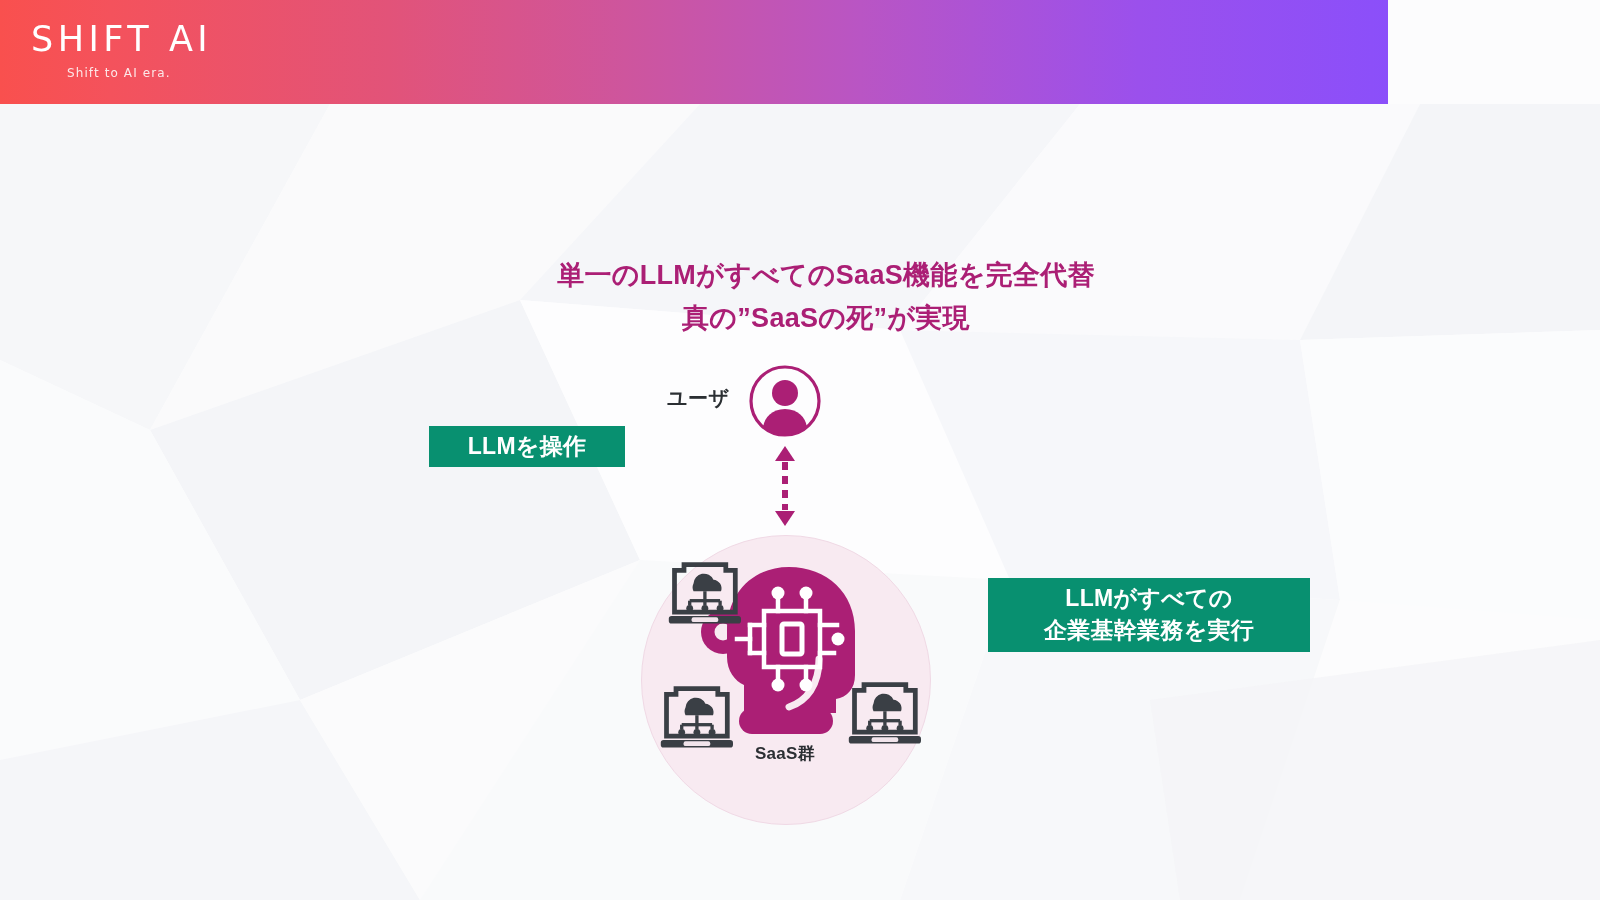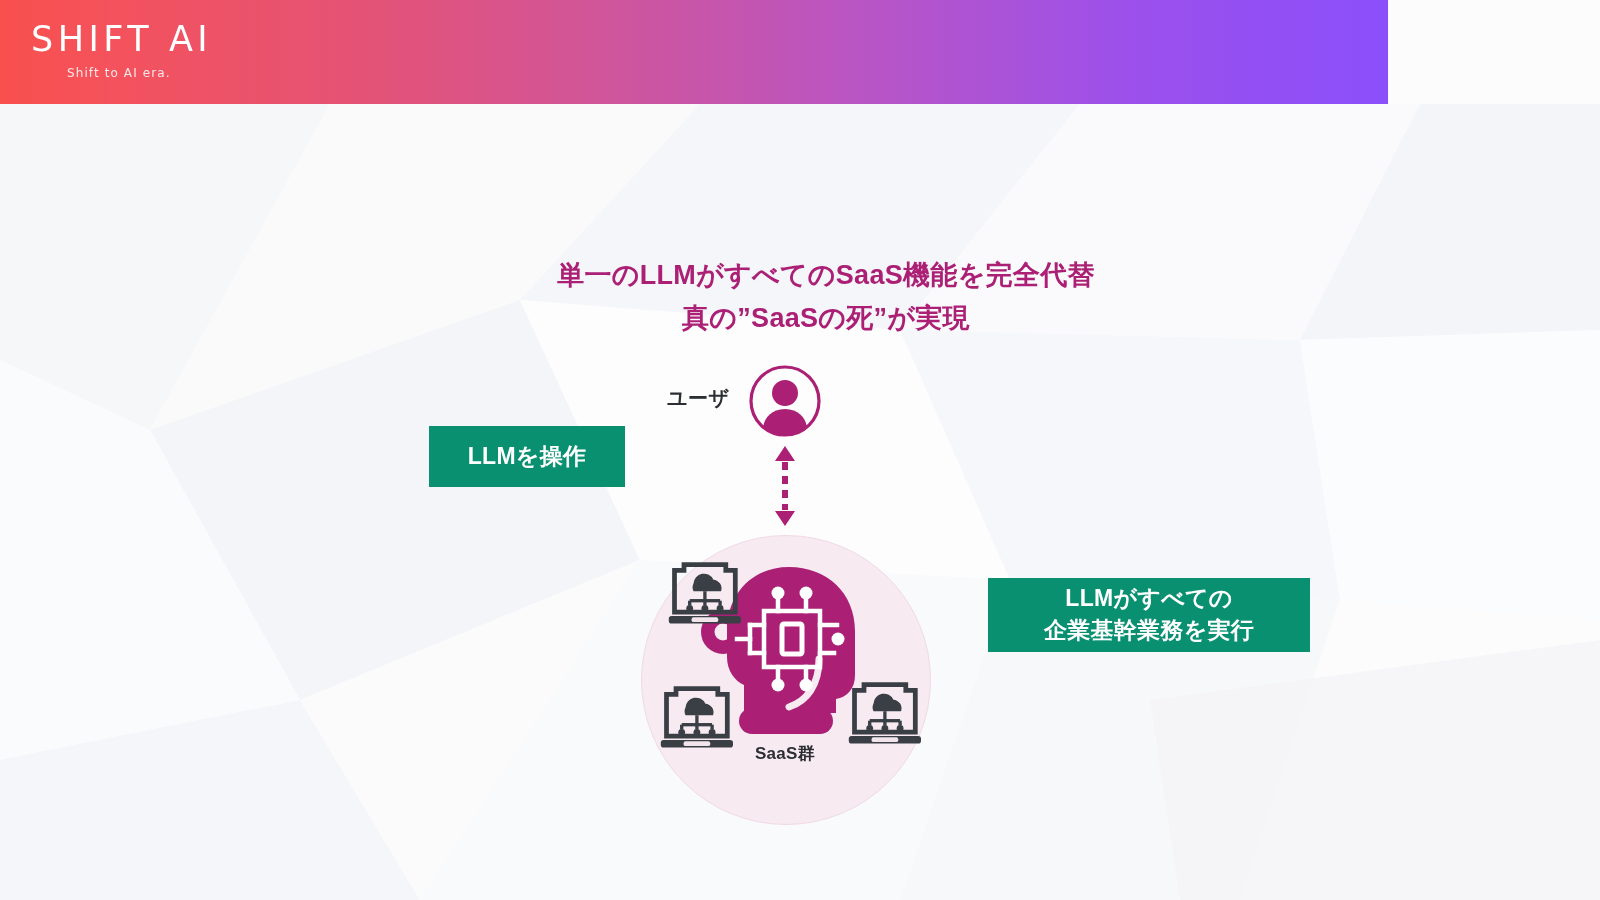--- a/index.html
+++ b/index.html
@@ -203,21 +203,21 @@
     font-weight: 700;
     line-height: 1.38;
     letter-spacing: .3px;
     white-space: nowrap;
   }
 
   #callout-left {
     left: 429px;
     top: 426px;
     width: 196px;
-    height: 61px;
+    height: 41px;
   }
   #callout-right {
     left: 988px;
     top: 578px;
     width: 322px;
     height: 74px;
   }
 </style>
 </head>
 <body>

